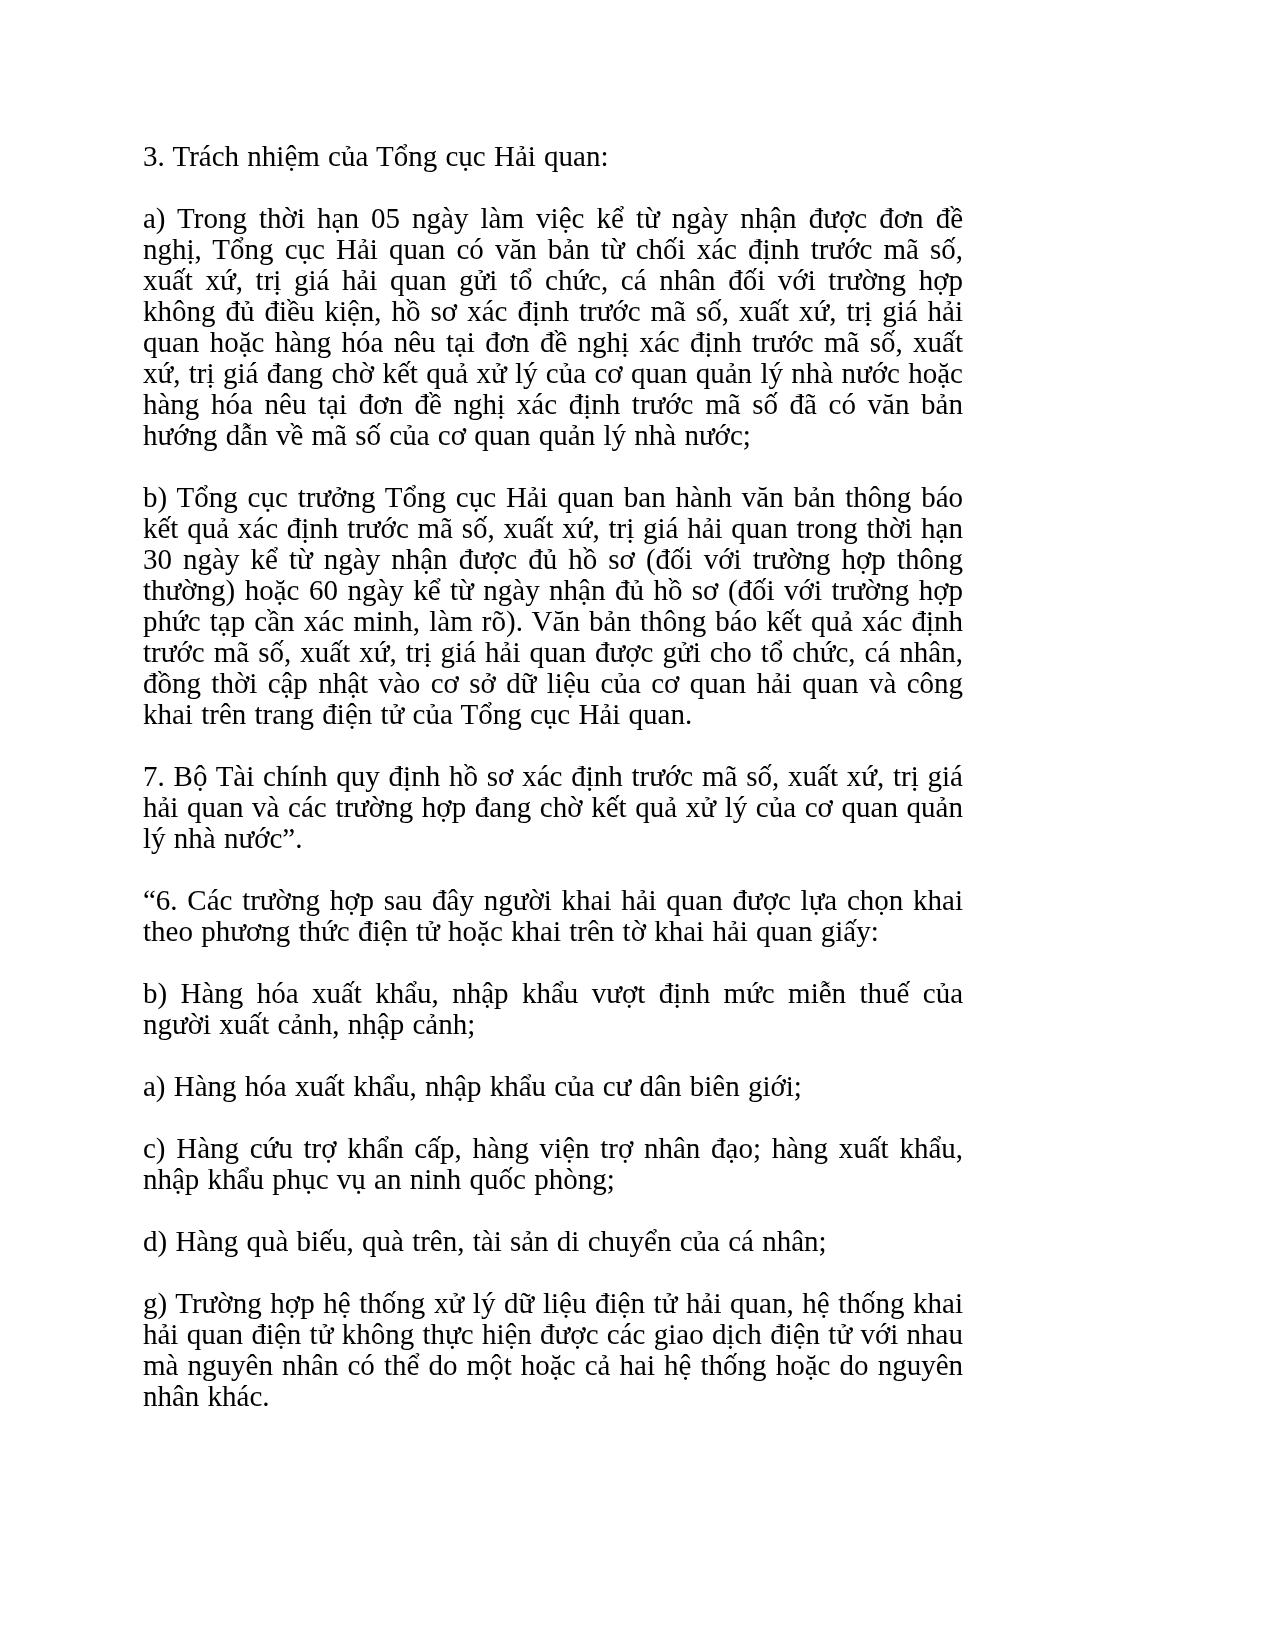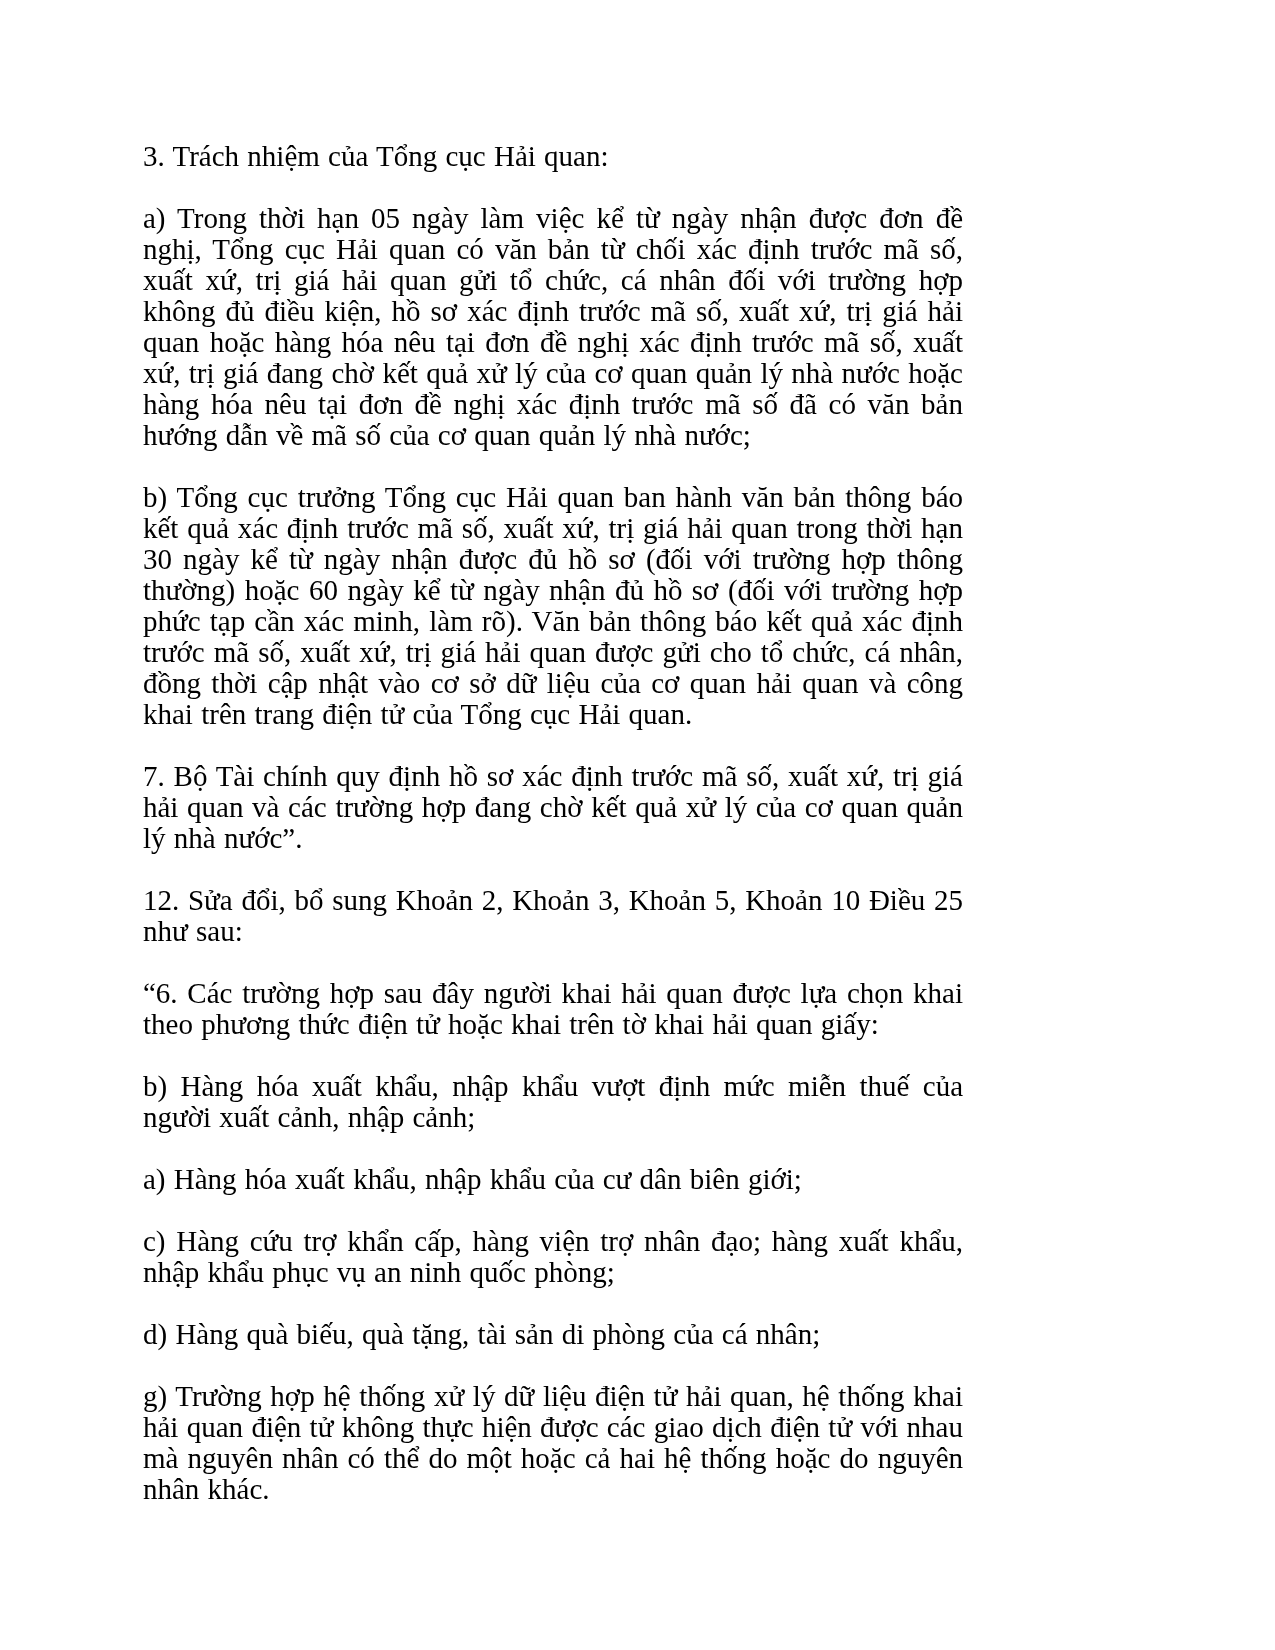--- a/index.html
+++ b/index.html
@@ -35,21 +35,20 @@
 </style>
 </head>
 <body>
 
 <div class="page">
   <div class="doc">
     <p>3. Trách nhiệm của Tổng cục Hải quan:</p>
     <p>a) Trong thời hạn 05 ngày làm việc kể từ ngày nhận được đơn đề nghị, Tổng cục Hải quan có văn bản từ chối xác định trước mã số, xuất xứ, trị giá hải quan gửi tổ chức, cá nhân đối với trường hợp không đủ điều kiện, hồ sơ xác định trước mã số, xuất xứ, trị giá hải quan hoặc hàng hóa nêu tại đơn đề nghị xác định trước mã số, xuất xứ, trị giá đang chờ kết quả xử lý của cơ quan quản lý nhà nước hoặc hàng hóa nêu tại đơn đề nghị xác định trước mã số đã có văn bản hướng dẫn về mã số của cơ quan quản lý nhà nước;</p>
     <p>b) Tổng cục trưởng Tổng cục Hải quan ban hành văn bản thông báo kết quả xác định trước mã số, xuất xứ, trị giá hải quan trong thời hạn 30 ngày kể từ ngày nhận được đủ hồ sơ (đối với trường hợp thông thường) hoặc 60 ngày kể từ ngày nhận đủ hồ sơ (đối với trường hợp phức tạp cần xác minh, làm rõ). Văn bản thông báo kết quả xác định trước mã số, xuất xứ, trị giá hải quan được gửi cho tổ chức, cá nhân, đồng thời cập nhật vào cơ sở dữ liệu của cơ quan hải quan và công khai trên trang điện tử của Tổng cục Hải quan.</p>
     <p>7. Bộ Tài chính quy định hồ sơ xác định trước mã số, xuất xứ, trị giá hải quan và các trường hợp đang chờ kết quả xử lý của cơ quan quản lý nhà nước”.</p>
-    <p>12. Sửa đổi, bổ sung Khoản 2, Khoản 3, Khoản 5, Khoản 10 Điều 25 như sau:</p>
     <p>“6. Các trường hợp sau đây người khai hải quan được lựa chọn khai theo phương thức điện tử hoặc khai trên tờ khai hải quan giấy:</p>
     <p>b) Hàng hóa xuất khẩu, nhập khẩu vượt định mức miễn thuế của người xuất cảnh, nhập cảnh;</p>
     <p>a) Hàng hóa xuất khẩu, nhập khẩu của cư dân biên giới;</p>
     <p>c) Hàng cứu trợ khẩn cấp, hàng viện trợ nhân đạo; hàng xuất khẩu, nhập khẩu phục vụ an ninh quốc phòng;</p>
-    <p>d) Hàng quà biếu, quà tặng, tài sản di phòng của cá nhân;</p>
+    <p>d) Hàng quà biếu, quà trên, tài sản di chuyển của cá nhân;</p>
     <p>g) Trường hợp hệ thống xử lý dữ liệu điện tử hải quan, hệ thống khai hải quan điện tử không thực hiện được các giao dịch điện tử với nhau mà nguyên nhân có thể do một hoặc cả hai hệ thống hoặc do nguyên nhân khác.</p>
   </div>
 </div>
 
 </body></html>

